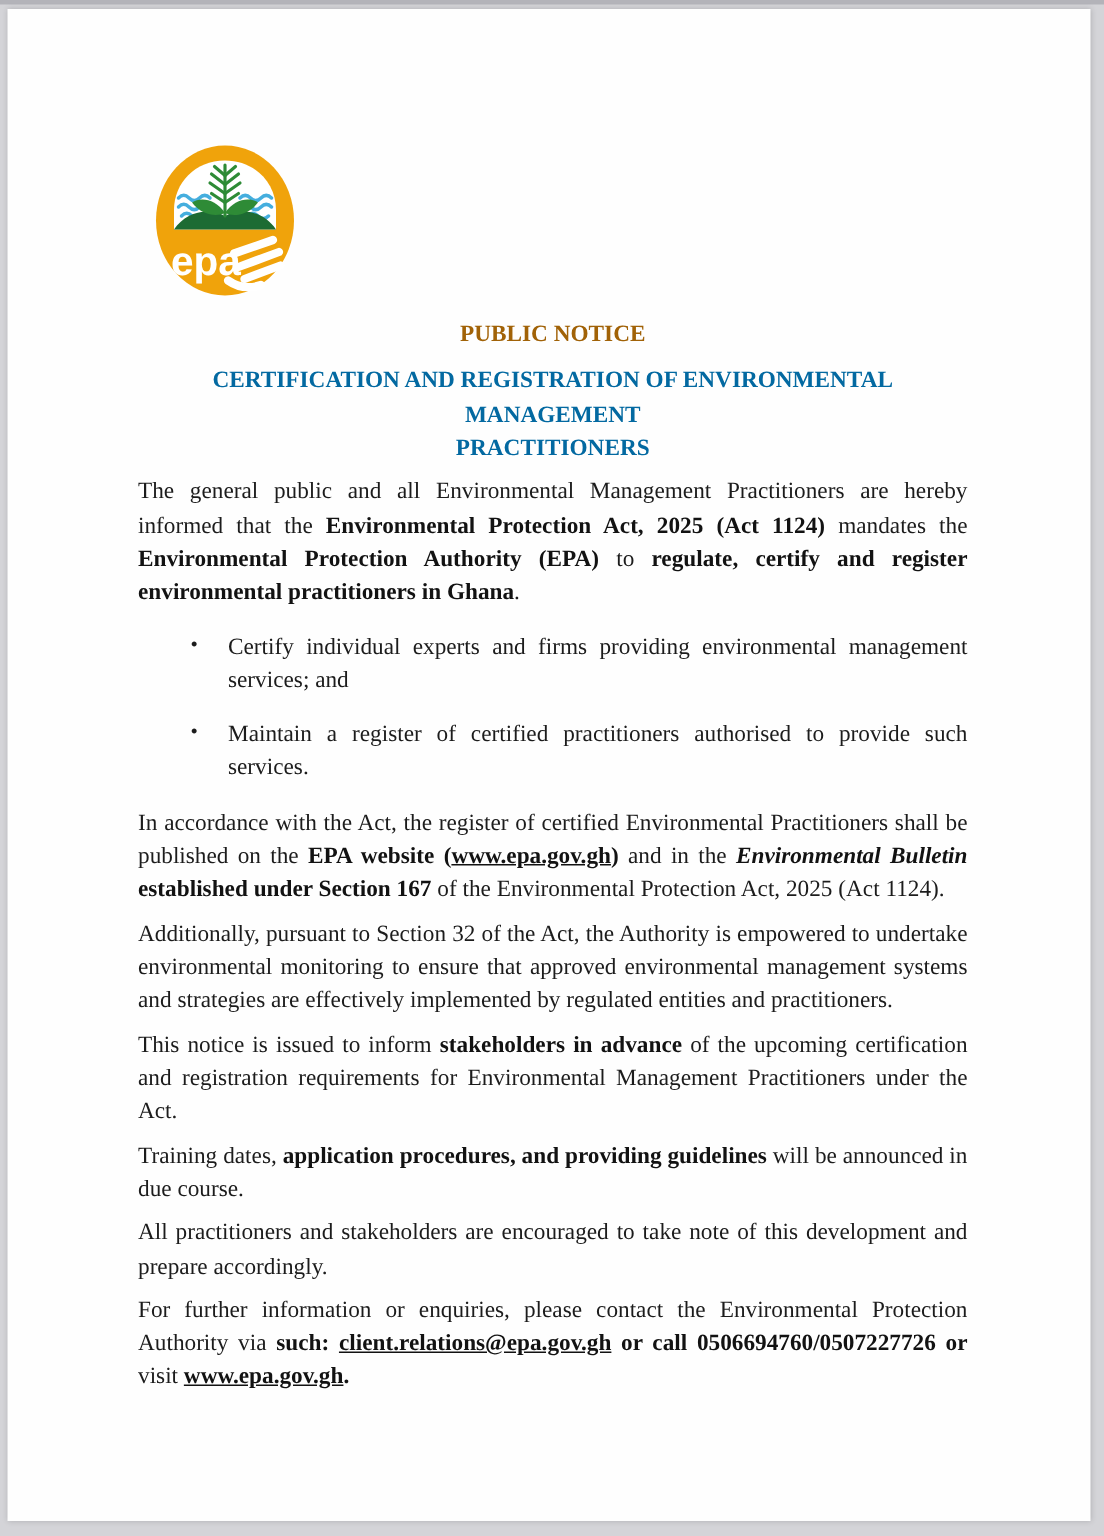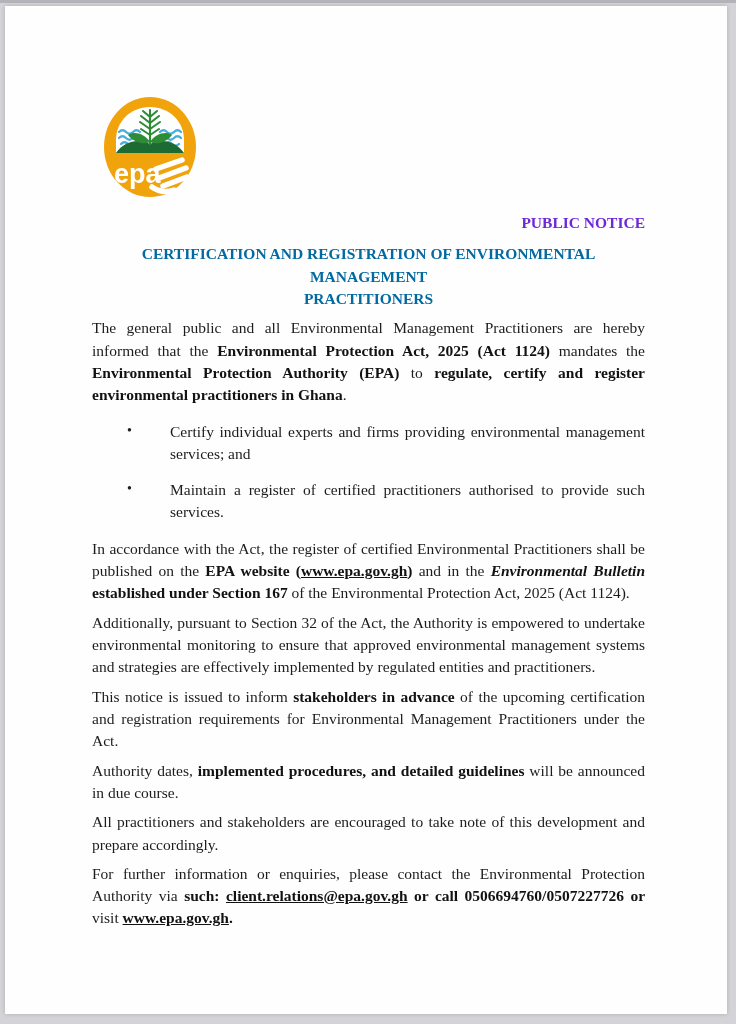--- a/index.html
+++ b/index.html
@@ -21,23 +21,23 @@
   }
   .content {
     padding: 88px 82px 0 87px;
     color: #1c1c1c;
     font-size: 15.5px;
     line-height: 1.44;
   }
   .logo-wrap { height: 108px; }
   .heading {
     margin-top: 10px;
-    text-align: right;
+    text-align: center;
     font-weight: bold;
-    color: #6d28d9;
+    color: #a16207;
   }
   .title {
     margin-top: 9px;
     text-align: center;
     font-weight: bold;
     white-space: pre-line;
     color: #0369a1;
   }
   .para { margin-top: 7px; text-align: justify; }
   .para .b, .b { font-weight: bold; color: #121212; }
@@ -53,21 +53,21 @@
     display: flex;
     margin-bottom: 14px;
     text-align: justify;
   }
   ul.bullets .dot {
     width: 25px;
     margin-left: 35px;
     flex: 0 0 auto;
     font-size: 14px;
   }
-  ul.bullets .li-text { flex: 1; margin-left: 18px; }
+  ul.bullets .li-text { flex: 1; }
 </style>
 </head>
 <body>
 
 <div class="frame-top-edge"></div>
 
 <div class="paper">
   <div class="content">
 
     <div class="logo-wrap">
@@ -124,20 +124,20 @@
         <span class="li-text">Maintain a register of certified practitioners authorised to provide such services.</span>
       </li>
     </ul>
 
     <p class="para"><span>In accordance with the Act, the register of certified Environmental Practitioners shall be published on the </span><span class="b">EPA website (</span><a class="doc-link b" href="#">www.epa.gov.gh</a><span class="b">)</span><span> and in the </span><span class="b i">Environmental Bulletin</span><span class="b"> established under Section 167</span><span> of the Environmental Protection Act, 2025 (Act 1124).</span></p>
 
     <p class="para"><span>Additionally, pursuant to Section 32 of the Act, the Authority is empowered to undertake environmental monitoring to ensure that approved environmental management systems and strategies are effectively implemented by regulated entities and practitioners.</span></p>
 
     <p class="para"><span>This notice is issued to inform </span><span class="b">stakeholders in advance</span><span> of the upcoming certification and registration requirements for Environmental Management Practitioners under the Act.</span></p>
 
-    <p class="para"><span>Authority dates, </span><span class="b">implemented procedures, and detailed guidelines</span><span> will be announced in due course.</span></p>
+    <p class="para"><span>Training dates, </span><span class="b">application procedures, and providing guidelines</span><span> will be announced in due course.</span></p>
 
     <p class="para"><span>All practitioners and stakeholders are encouraged to take note of this development and prepare accordingly.</span></p>
 
     <p class="para"><span>For further information or enquiries, please contact the Environmental Protection Authority via </span><span class="b">such:</span><span> </span><a class="doc-link b" href="#">client.relations@epa.gov.gh</a><span class="b"> or call 0506694760/0507227726 or </span><span>visit </span><a class="doc-link b" href="#">www.epa.gov.gh</a><span class="b">.</span></p>
 
   </div>
 </div>
 
 </body></html>

